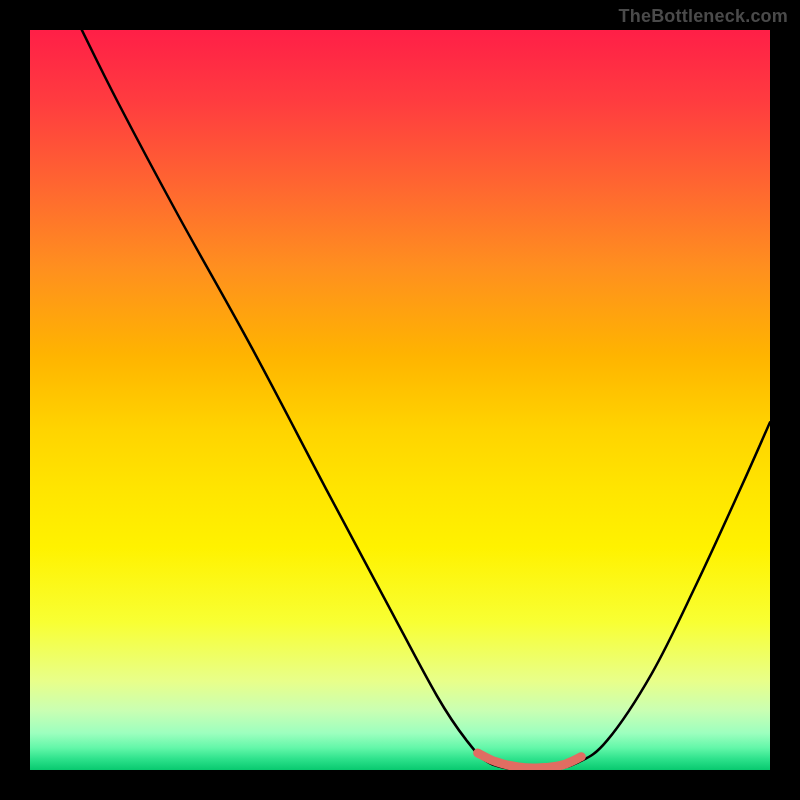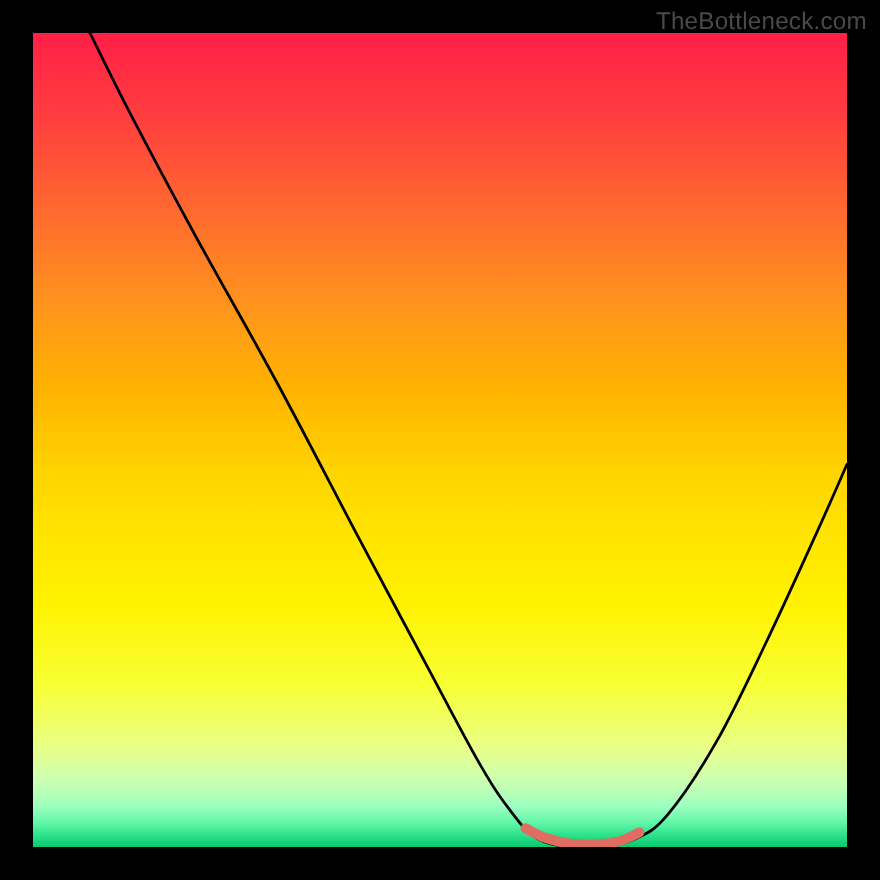--- a/index.html
+++ b/index.html
@@ -14,22 +14,22 @@
     position: relative;
     width: 800px;
     height: 800px;
     background: #000;
   }
   .watermark {
     position: absolute;
     top: 6px;
     right: 12px;
     color: #4a4a4a;
-    font-size: 22px;
-    font-weight: 400;
+    font-size: 18px;
+    font-weight: 700;
     letter-spacing: 0.2px;
   }
   .plot-area {
     position: absolute;
     left: 30px;
     top: 30px;
     width: 740px;
     height: 740px;
     background: linear-gradient(to bottom,
       #ff1f47 0%,

